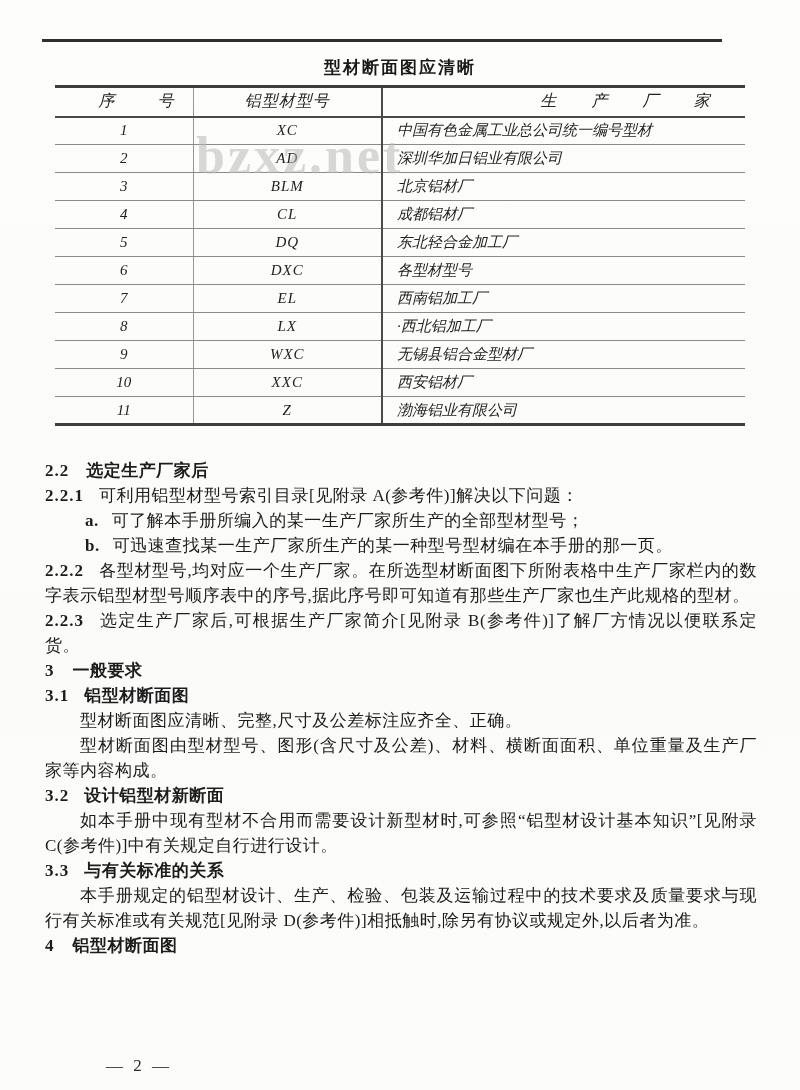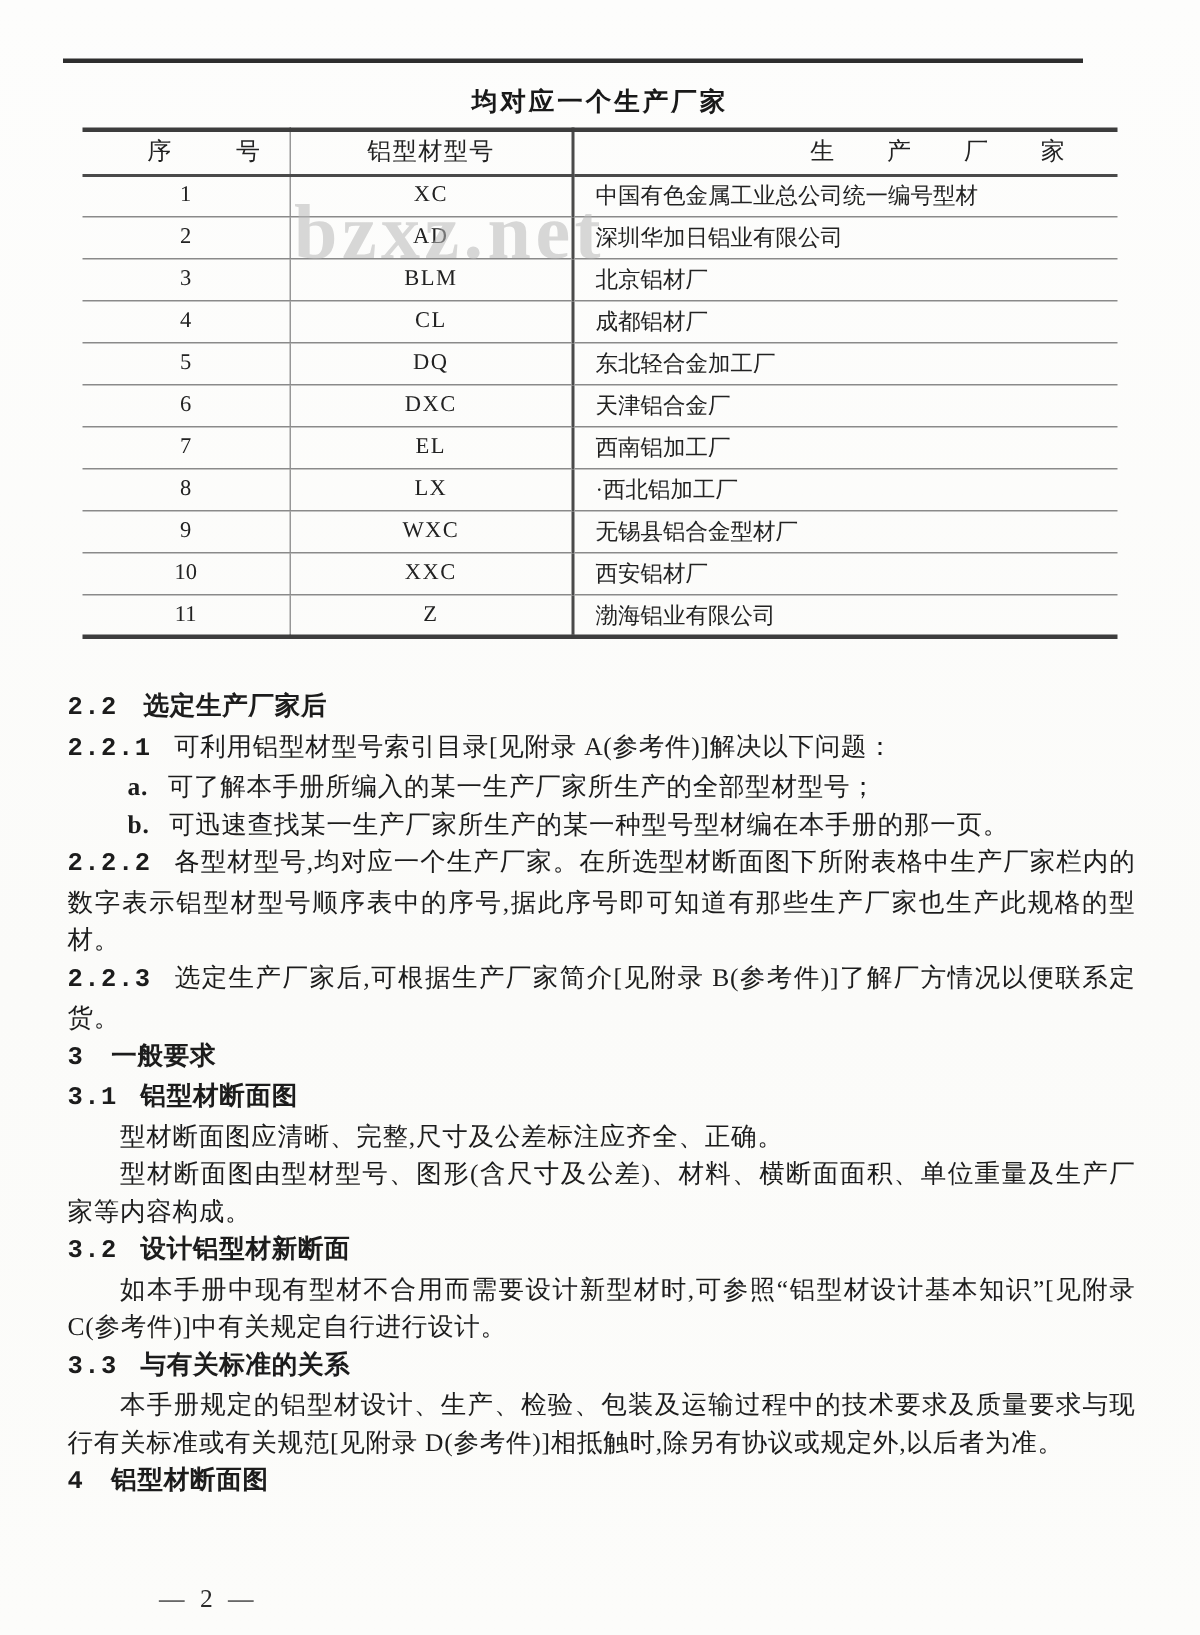--- a/index.html
+++ b/index.html
@@ -57,20 +57,21 @@
   table.seq-table col.c3 { width: 363px; }
   table.seq-table th, table.seq-table td {
     border-bottom: 1px solid #8a8a8a;
     font-weight: normal;
     font-size: 15px;
     color: #222;
     height: 28px;
     vertical-align: middle;
     overflow: hidden;
     white-space: nowrap;
+    font-style: italic;
   }
   table.seq-table th { height: 30px; font-size: 16px; border-bottom: 2px solid #4a4a4a; }
   table.seq-table th:nth-child(1), table.seq-table td:nth-child(1) {
     border-right: 1px solid #979797; text-align: center;
   }
   table.seq-table th:nth-child(2), table.seq-table td:nth-child(2) {
     border-right: 2px solid #4a4a4a; text-align: center; letter-spacing: 1px;
   }
   table.seq-table th:nth-child(3), table.seq-table td:nth-child(3) {
     text-align: left; padding-left: 14px;
@@ -99,21 +100,21 @@
     position: absolute;
     top: 458px; left: 45px;
     width: 712px;
     font-size: 17px;
     line-height: 25px;
     letter-spacing: 0.5px;
     color: #1c1c1c;
     text-align: justify;
   }
   .doc-body p { margin: 0; }
-  .num { font-weight: bold; margin-right: 15px; letter-spacing: 1px; font-family: Liberation Mono, monospace; }
+  .num { font-weight: bold; margin-right: 15px; letter-spacing: 1px; }
   .marker { font-weight: bold; margin-right: 13px; }
   .clause-heading { font-weight: bold; margin-top: 4px; }
   .clause-heading .num { margin-right: 17px; }
   .section-heading { font-weight: bold; margin-top: 14px; margin-bottom: 10px; }
   .section-heading .num { margin-right: 18px; }
   .sub-heading { font-weight: bold; margin-top: 8px; margin-bottom: 0; }
   .sub-heading .num { }
   .list-item { padding-left: 40px; }
   .indent-para { text-indent: 35px; }
 
@@ -129,21 +130,21 @@
 </head>
 <body>
 
 <div class="sheet">
 
   <div class="header-rule"></div>
 
   <div class="watermark">bzxz.net</div>
 
   <div class="table-block">
-    <div class="table-title">均对应一个生产厂家</div>
+    <div class="table-title">型材断面图应清晰</div>
     <table class="seq-table">
       <colgroup>
           <col class="c1">
           <col class="c2">
           <col class="c3">
         </colgroup>
       <thead>
         <tr>
           <th class="th-seq">序号</th>
           <th>铝型材型号</th>
@@ -172,21 +173,21 @@
           <td>成都铝材厂</td>
         </tr>
         <tr>
           <td>5</td>
           <td>DQ</td>
           <td>东北轻合金加工厂</td>
         </tr>
         <tr>
           <td>6</td>
           <td>DXC</td>
-          <td>天津铝合金厂</td>
+          <td>各型材型号</td>
         </tr>
         <tr>
           <td>7</td>
           <td>EL</td>
           <td>西南铝加工厂</td>
         </tr>
         <tr>
           <td>8</td>
           <td>LX</td>
           <td>·西北铝加工厂</td>

